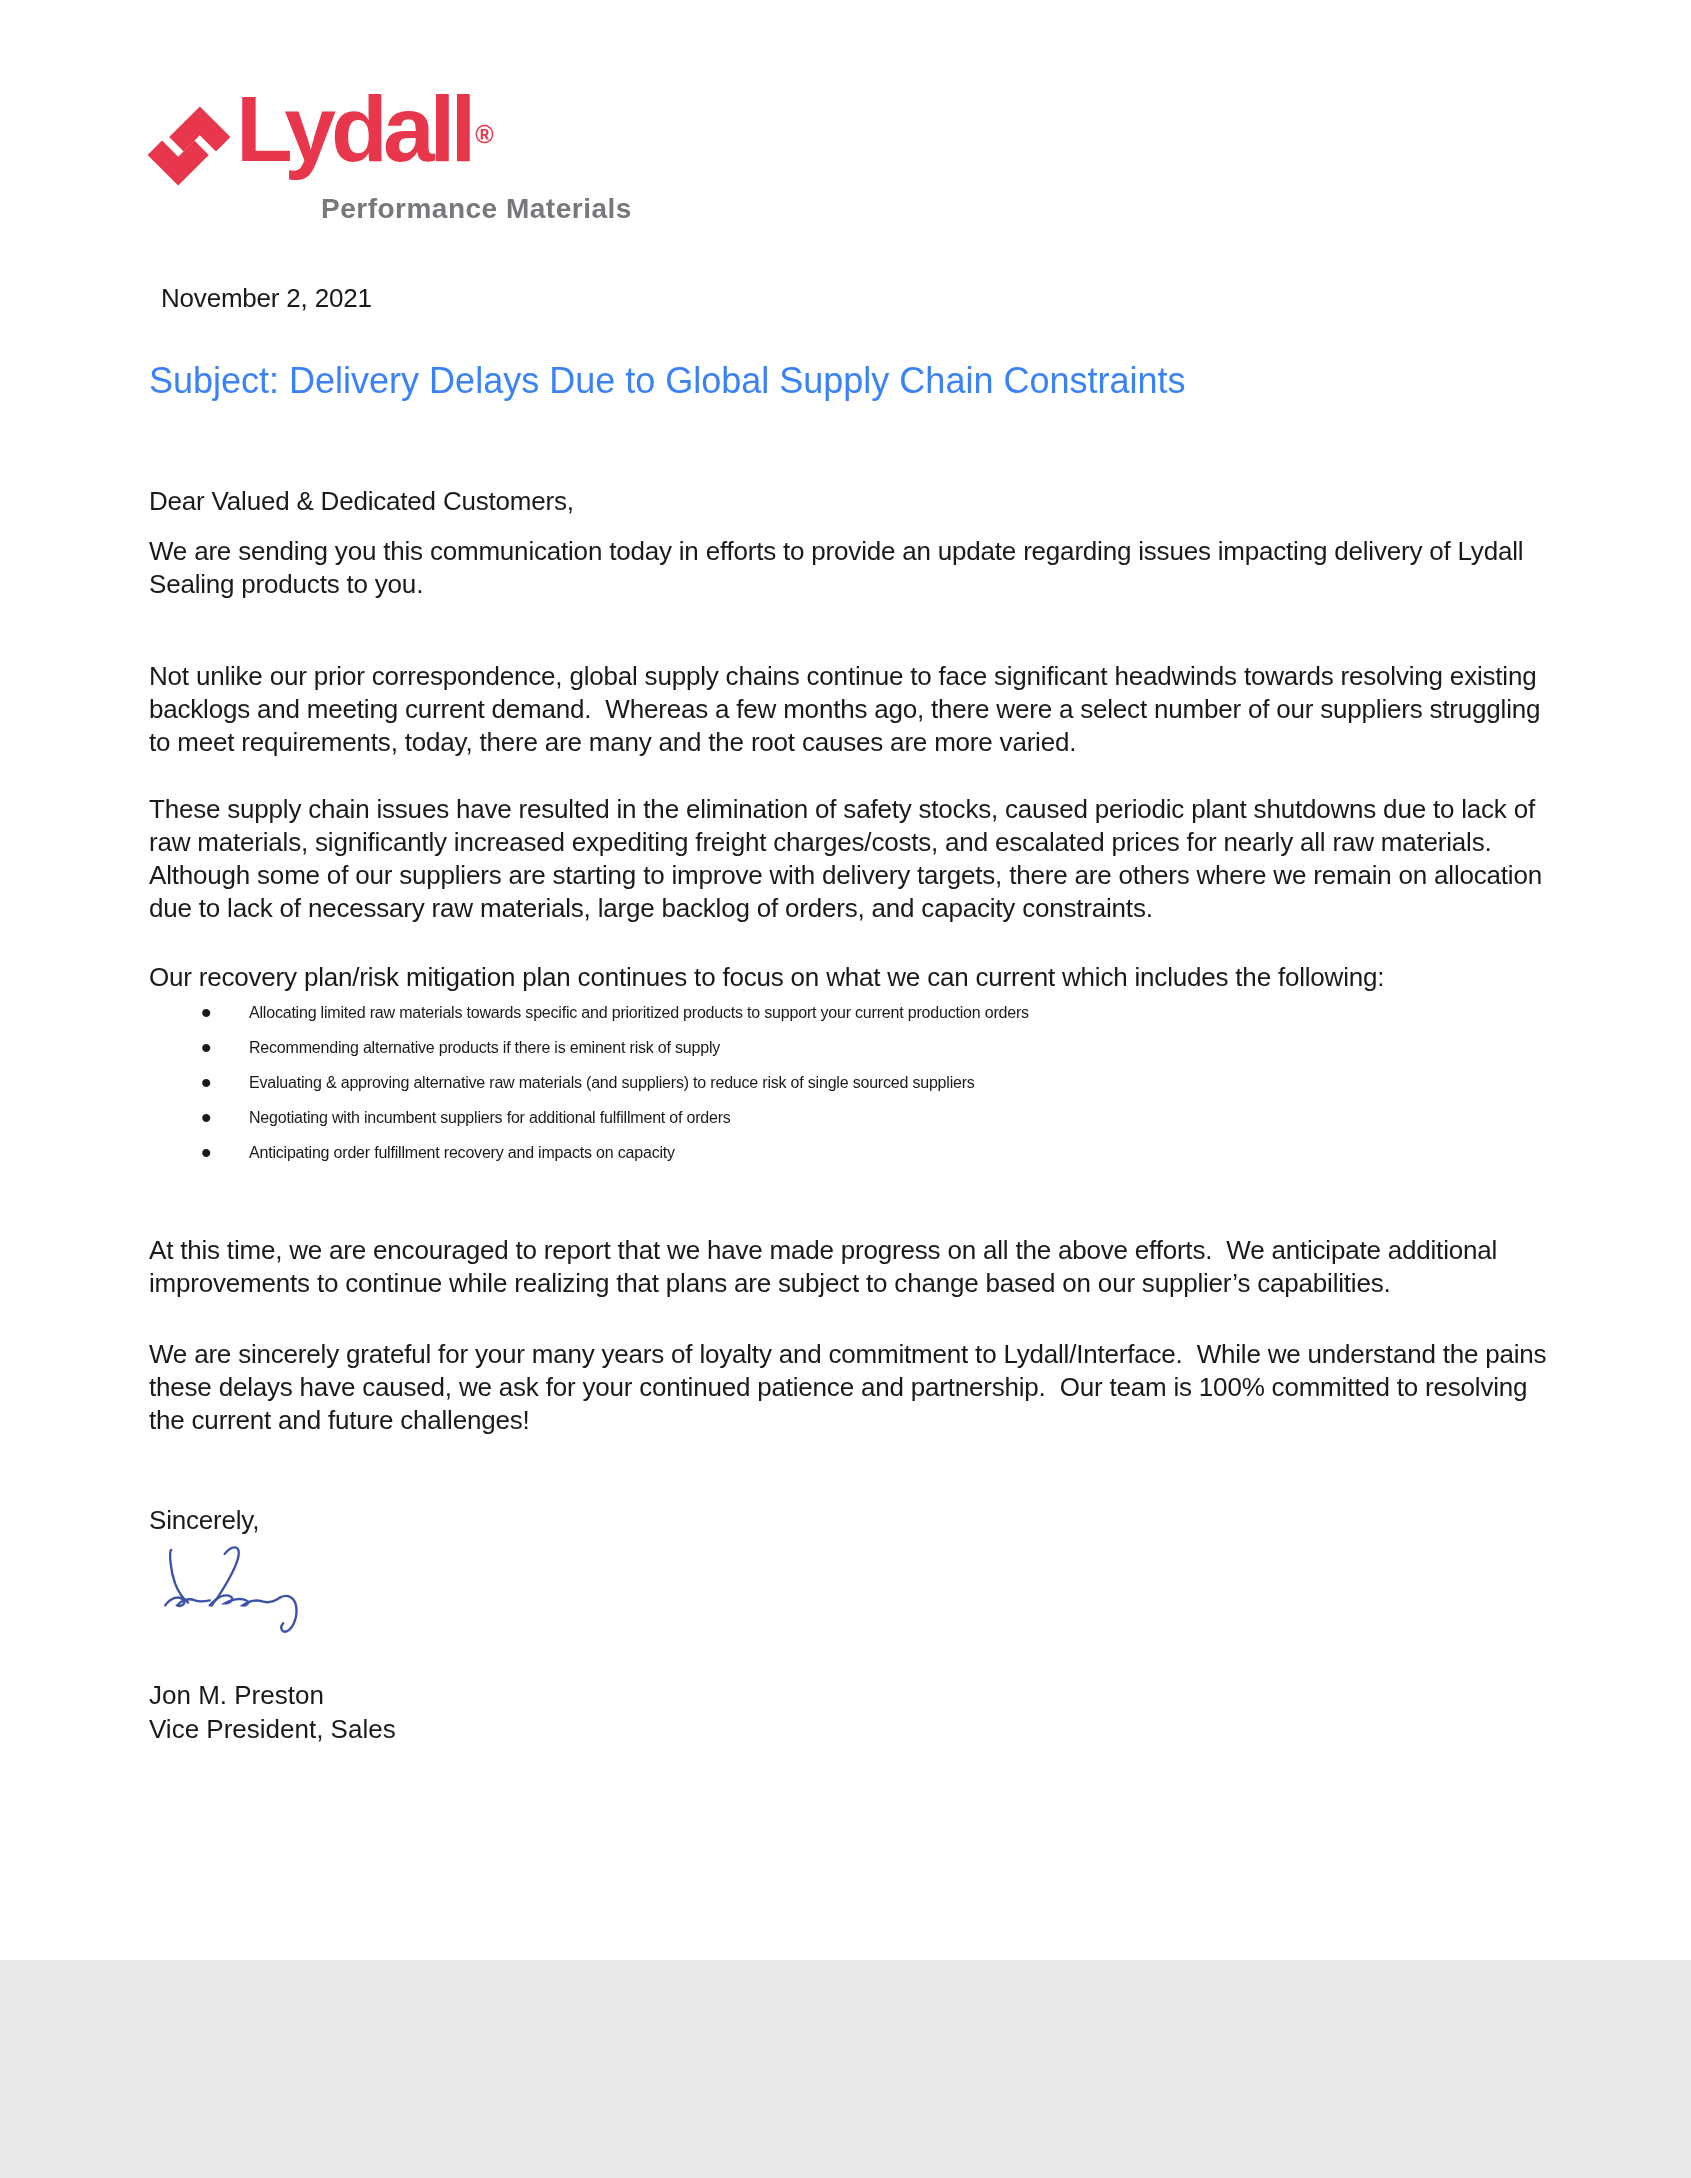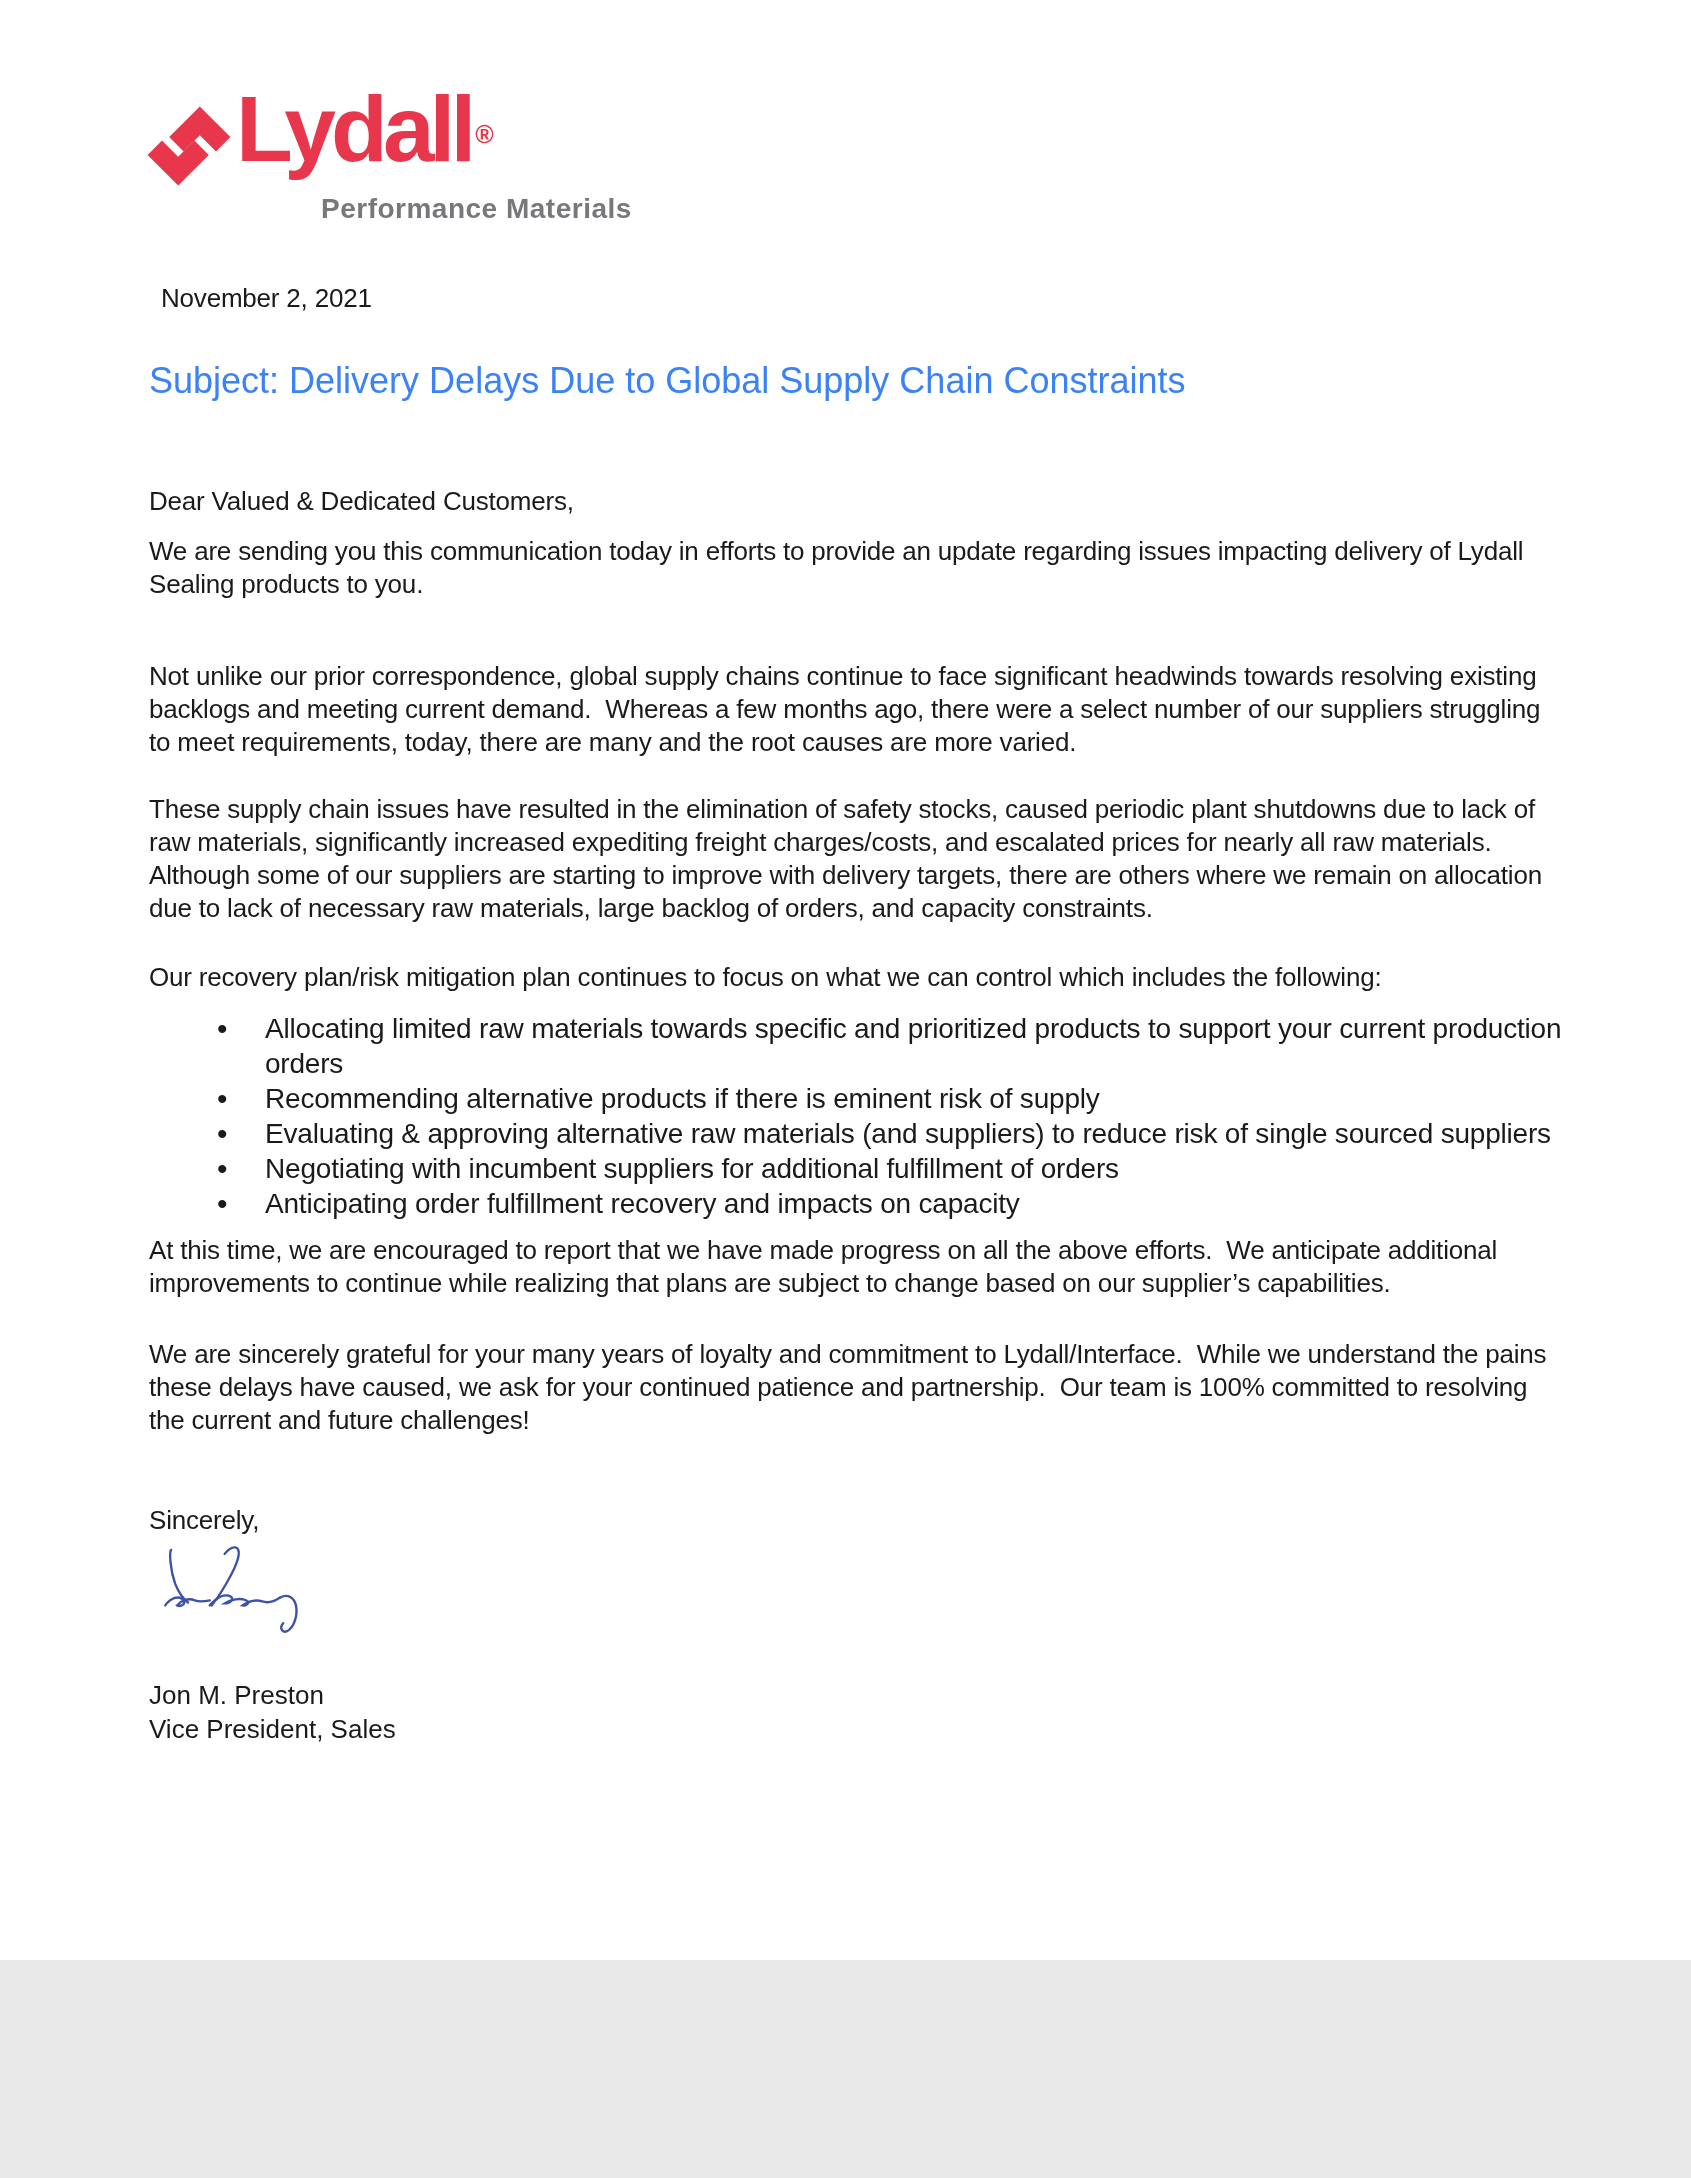--- a/index.html
+++ b/index.html
@@ -38,22 +38,22 @@
   .salutation{top:485px;}
   .p1{top:535px;}
   .p2{top:660px;}
   .p3{top:793px;}
   .p4intro{top:961px;}
   .p5{top:1234px;}
   .p6{top:1338px;}
   .valediction{top:1504px;}
   .bullets{
     position:absolute;left:149px;top:995px;width:1403px;
-    margin:16px;padding:0;list-style:none;
-    font-size:28px;line-height:35px;letter-spacing:-0.2px;color:#1a1a1a;
+    margin:0;padding:0;list-style:none;
+    font-size:16px;line-height:35px;letter-spacing:-0.2px;color:#1a1a1a;
   }
   .bullets li{position:relative;padding-left:100px;margin:0;}
   .bullets li::before{
     content:"\2022";
     position:absolute;left:52px;top:0;
     font-size:30px;line-height:35px;color:#1a1a1a;
   }
   
   .signature{position:absolute;left:155px;top:1540px;width:174px;height:109px;}
   .signer{position:absolute;left:149px;top:1678px;font-size:26px;line-height:34px;}
@@ -92,21 +92,21 @@
   </svg>
   <div class="logo-word"><span>Lydall</span><span class="logo-reg">®</span></div>
   <div class="logo-tagline">Performance Materials</div>
 
   <div class="txt date-line">November 2, 2021</div>
   <div class="txt subject-line">Subject: Delivery Delays Due to Global Supply Chain Constraints</div>
   <div class="txt salutation">Dear Valued &amp; Dedicated Customers,</div>
   <div class="txt p1">We are sending you this communication today in efforts to provide an update regarding issues impacting delivery of Lydall Sealing products to you.</div>
   <div class="txt p2">Not unlike our prior correspondence, global supply chains continue to face significant headwinds towards resolving existing backlogs and meeting current demand.  Whereas a few months ago, there were a select number of our suppliers struggling to meet requirements, today, there are many and the root causes are more varied.</div>
   <div class="txt p3">These supply chain issues have resulted in the elimination of safety stocks, caused periodic plant shutdowns due to lack of raw materials, significantly increased expediting freight charges/costs, and escalated prices for nearly all raw materials.  Although some of our suppliers are starting to improve with delivery targets, there are others where we remain on allocation due to lack of necessary raw materials, large backlog of orders, and capacity constraints.</div>
-  <div class="txt p4intro">Our recovery plan/risk mitigation plan continues to focus on what we can control which includes the following:</div>
+  <div class="txt p4intro">Our recovery plan/risk mitigation plan continues to focus on what we can current which includes the following:</div>
 
   <ul class="bullets">
     <li>Allocating limited raw materials towards specific and prioritized products to support your current production orders</li>
     <li>Recommending alternative products if there is eminent risk of supply</li>
     <li>Evaluating &amp; approving alternative raw materials (and suppliers) to reduce risk of single sourced suppliers</li>
     <li>Negotiating with incumbent suppliers for additional fulfillment of orders</li>
     <li>Anticipating order fulfillment recovery and impacts on capacity</li>
   </ul>
 
   <div class="txt p5">At this time, we are encouraged to report that we have made progress on all the above efforts.  We anticipate additional improvements to continue while realizing that plans are subject to change based on our supplier’s capabilities.</div>

